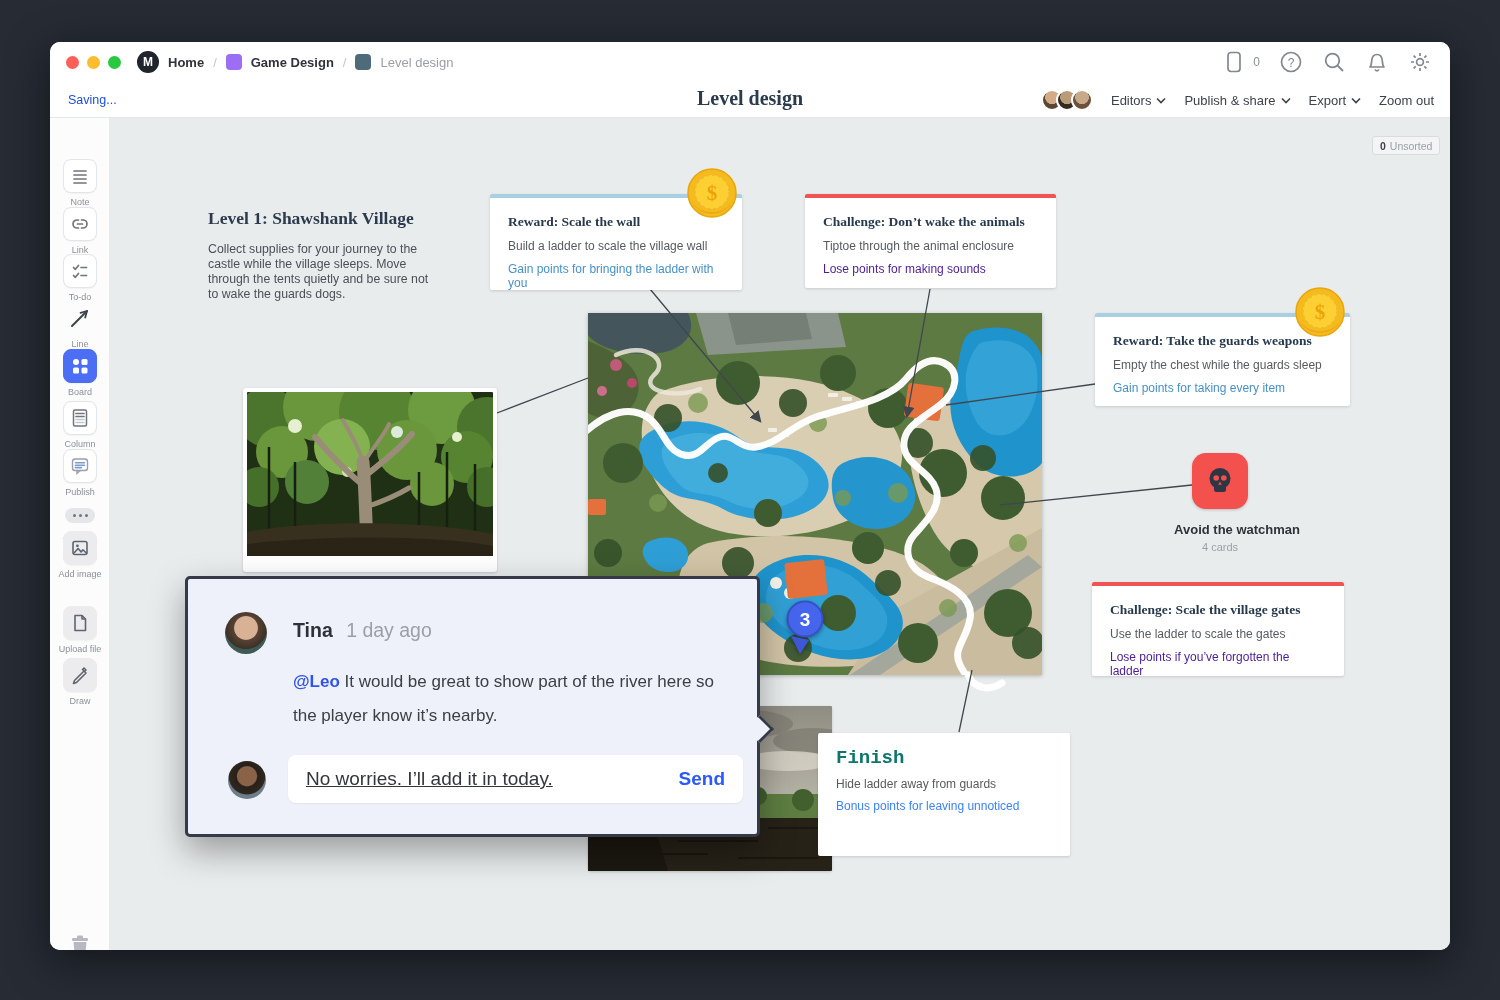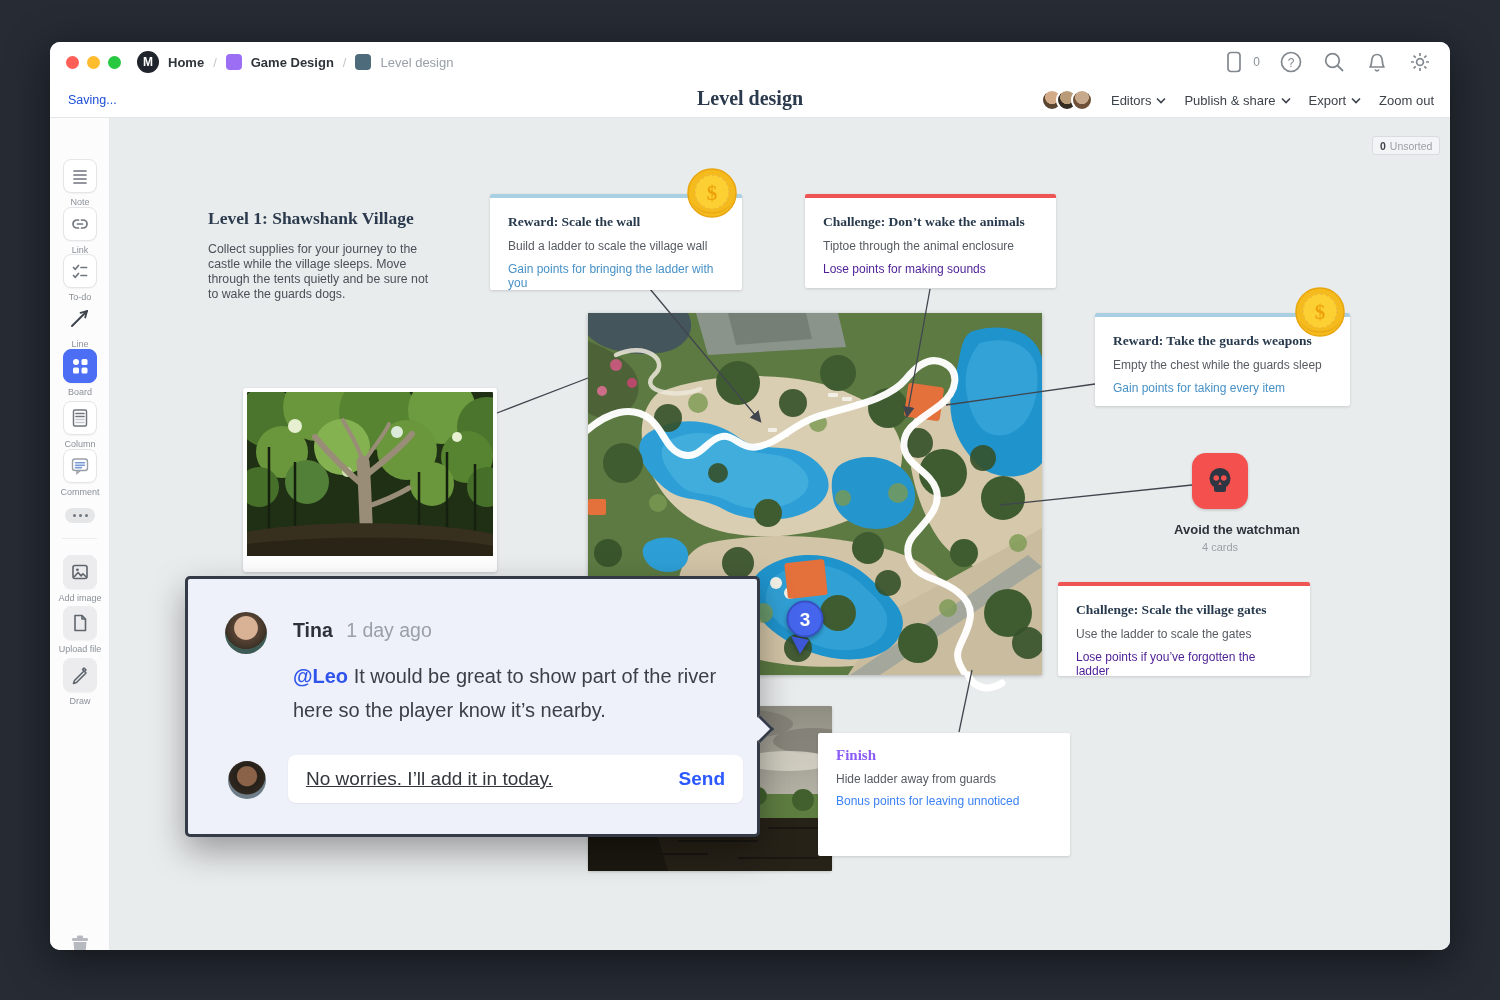--- a/index.html
+++ b/index.html
@@ -79,27 +79,27 @@
   .accent.blue { background:#a9cfe2; }
   .accent.red { background:#ef5455; }
   .mcard-title { font-family:"Liberation Serif", serif; font-weight:bold; font-size:13.5px; color:#27394c; margin-top:4px; }
   .mcard-body { font-size:12px; color:#565b61; margin-top:9px; }
   .mcard-link { font-size:12px; margin-top:9px; }
   .link-blue { color:#4791c6; }
   .link-red { color:#4c1d95; }
   .card1 { left:380px; top:76px; width:252px; height:96px; }
   .card2 { left:695px; top:76px; width:251px; height:94px; }
   .card3 { left:985px; top:195px; width:255px; height:93px; }
-  .card4 { left:948px; top:464px; width:252px; height:94px; }
+  .card4 { left:982px; top:464px; width:252px; height:94px; }
 
   .coin { position:absolute; width:52px; height:52px; top:-27px; right:4px; z-index:4; }
 
   .finish-card { position:absolute; left:708px; top:615px; width:252px; height:123px; background:#fff; border-radius:2px;
     box-shadow:0 1px 3px rgba(0,0,0,.15); padding:14px 18px; z-index:3; }
-  .finish-title { font-family:Liberation Serif, serif; font-weight:bold; font-size:15px; color:#8b5cf6; }
+  .finish-title { font-family:Liberation Mono, monospace; font-weight:bold; font-size:19px; color:#0f766e; }
   .finish-bold { font-size:12.3px; font-weight:bold; color:#33404d; margin-top:12px; }
   .finish-line { font-size:12px; color:#565b61; margin-top:8px; }
   .finish-link { font-size:12px; color:#3b82f6; margin-top:8px; }
 
   .skull-board { position:absolute; left:1030px; top:335px; width:160px; text-align:center; z-index:3; }
   .skull-tile { width:56px; height:56px; border-radius:14px; background:#f4504d; margin:0 auto;
     display:flex; align-items:center; justify-content:center; box-shadow:0 1px 3px rgba(0,0,0,.2); }
   .skull-label { font-size:13px; font-weight:bold; color:#2d333b; margin-top:13px;text-align:right; }
   .skull-count { font-size:11px; color:#9aa0a7; margin-top:4px; }
 
@@ -111,21 +111,21 @@
   .popup-tail { position:absolute; right:-13px; top:140px; width:20px; height:20px; background:#eef1f9;
     border-right:3px solid #343b46; border-top:3px solid #343b46; transform:rotate(45deg); }
   .c-avatar { position:absolute; width:42px; height:42px; border-radius:50%;
     background:radial-gradient(circle at 50% 38%, #d9b295 34%, #564234 37%, #3c3126 62%, #3e5a55 64%); }
   .c-avatar.main { left:37px; top:33px; }
   .c-avatar.small { left:40px; top:182px; width:38px; height:38px;
     background:radial-gradient(circle at 50% 40%, #8a6248 32%, #26201a 36%, #30281f 60%, #6f7d88 63%); }
   .c-name-row { position:absolute; left:105px; top:40px; font-size:19.5px; }
   .c-name { font-weight:bold; color:#2d3138; }
   .c-time { color:#9aa0a8; margin-left:8px; }
-  .c-text { position:absolute; left:105px; top:80px; width:425px; font-size:20px; line-height:34px; color:#3c4046; }
+  .c-text { position:absolute; left:105px; top:86px; width:425px; font-size:17px; line-height:34px; color:#3c4046; }
   .c-mention { color:#2f54eb; font-weight:bold; }
   .reply-box { position:absolute; left:100px; top:176px; width:455px; height:48px; background:#fff; border-radius:8px;
     display:flex; align-items:center; padding:0 18px; box-shadow:0 1px 2px rgba(0,0,0,.06); }
   .reply-text { font-size:19px; color:#33373d; flex:1;text-decoration:underline; }
   .send-btn { font-size:19px; font-weight:bold; color:#2b59ff; background:none; border:none; font-family:inherit; }
 
   .pin-shadow { filter:drop-shadow(0 2px 2px rgba(0,0,0,.35)); }
 </style>
 </head>
 <body>
@@ -278,34 +278,34 @@
     </div>
 
     <div class="tool" style="top:331px">
       <div class="tool-btn">
           <svg width="22" height="22" viewBox="0 0 22 22" fill="none" stroke-linecap="round">
         <rect x="3.5" y="4" width="15" height="11.5" rx="2.5" stroke="#9aa0a8" stroke-width="1.4"></rect>
         <path d="M8 15.5v3l3.2-3" stroke="#9aa0a8" stroke-width="1.4"></path>
         <path d="M6.5 7.8h9M6.5 10.2h9M6.5 12.6h6" stroke="#7a9bd4" stroke-width="1.6"></path>
           </svg>
         </div>
-      <div class="tool-label">Comment</div>
+      <div class="tool-label">Publish</div>
     </div>
 
     <div class="tool" style="top:390px">
       <div class="dots-pill">
           <i></i>
           <i></i>
           <i></i>
         </div>
     </div>
 
     <div class="side-div"></div>
 
-    <div class="tool" style="top:437px">
+    <div class="tool" style="top:413px">
       <div class="tool-btn gray">
           <svg width="22" height="22" viewBox="0 0 22 22" fill="none" stroke="#5f656d" stroke-width="1.6" stroke-linecap="round" stroke-linejoin="round">
         <rect x="4" y="4.5" width="14" height="13" rx="2"></rect>
             <circle cx="8.4" cy="8.8" r="1.4" fill="#5f656d" stroke="none"></circle>
         <path d="M5.5 15.5l3.6-4 3 3.4 1.8-2.1 3.6 3.5"></path>
           </svg>
         </div>
       <div class="tool-label">Add image</div>
     </div>
 

